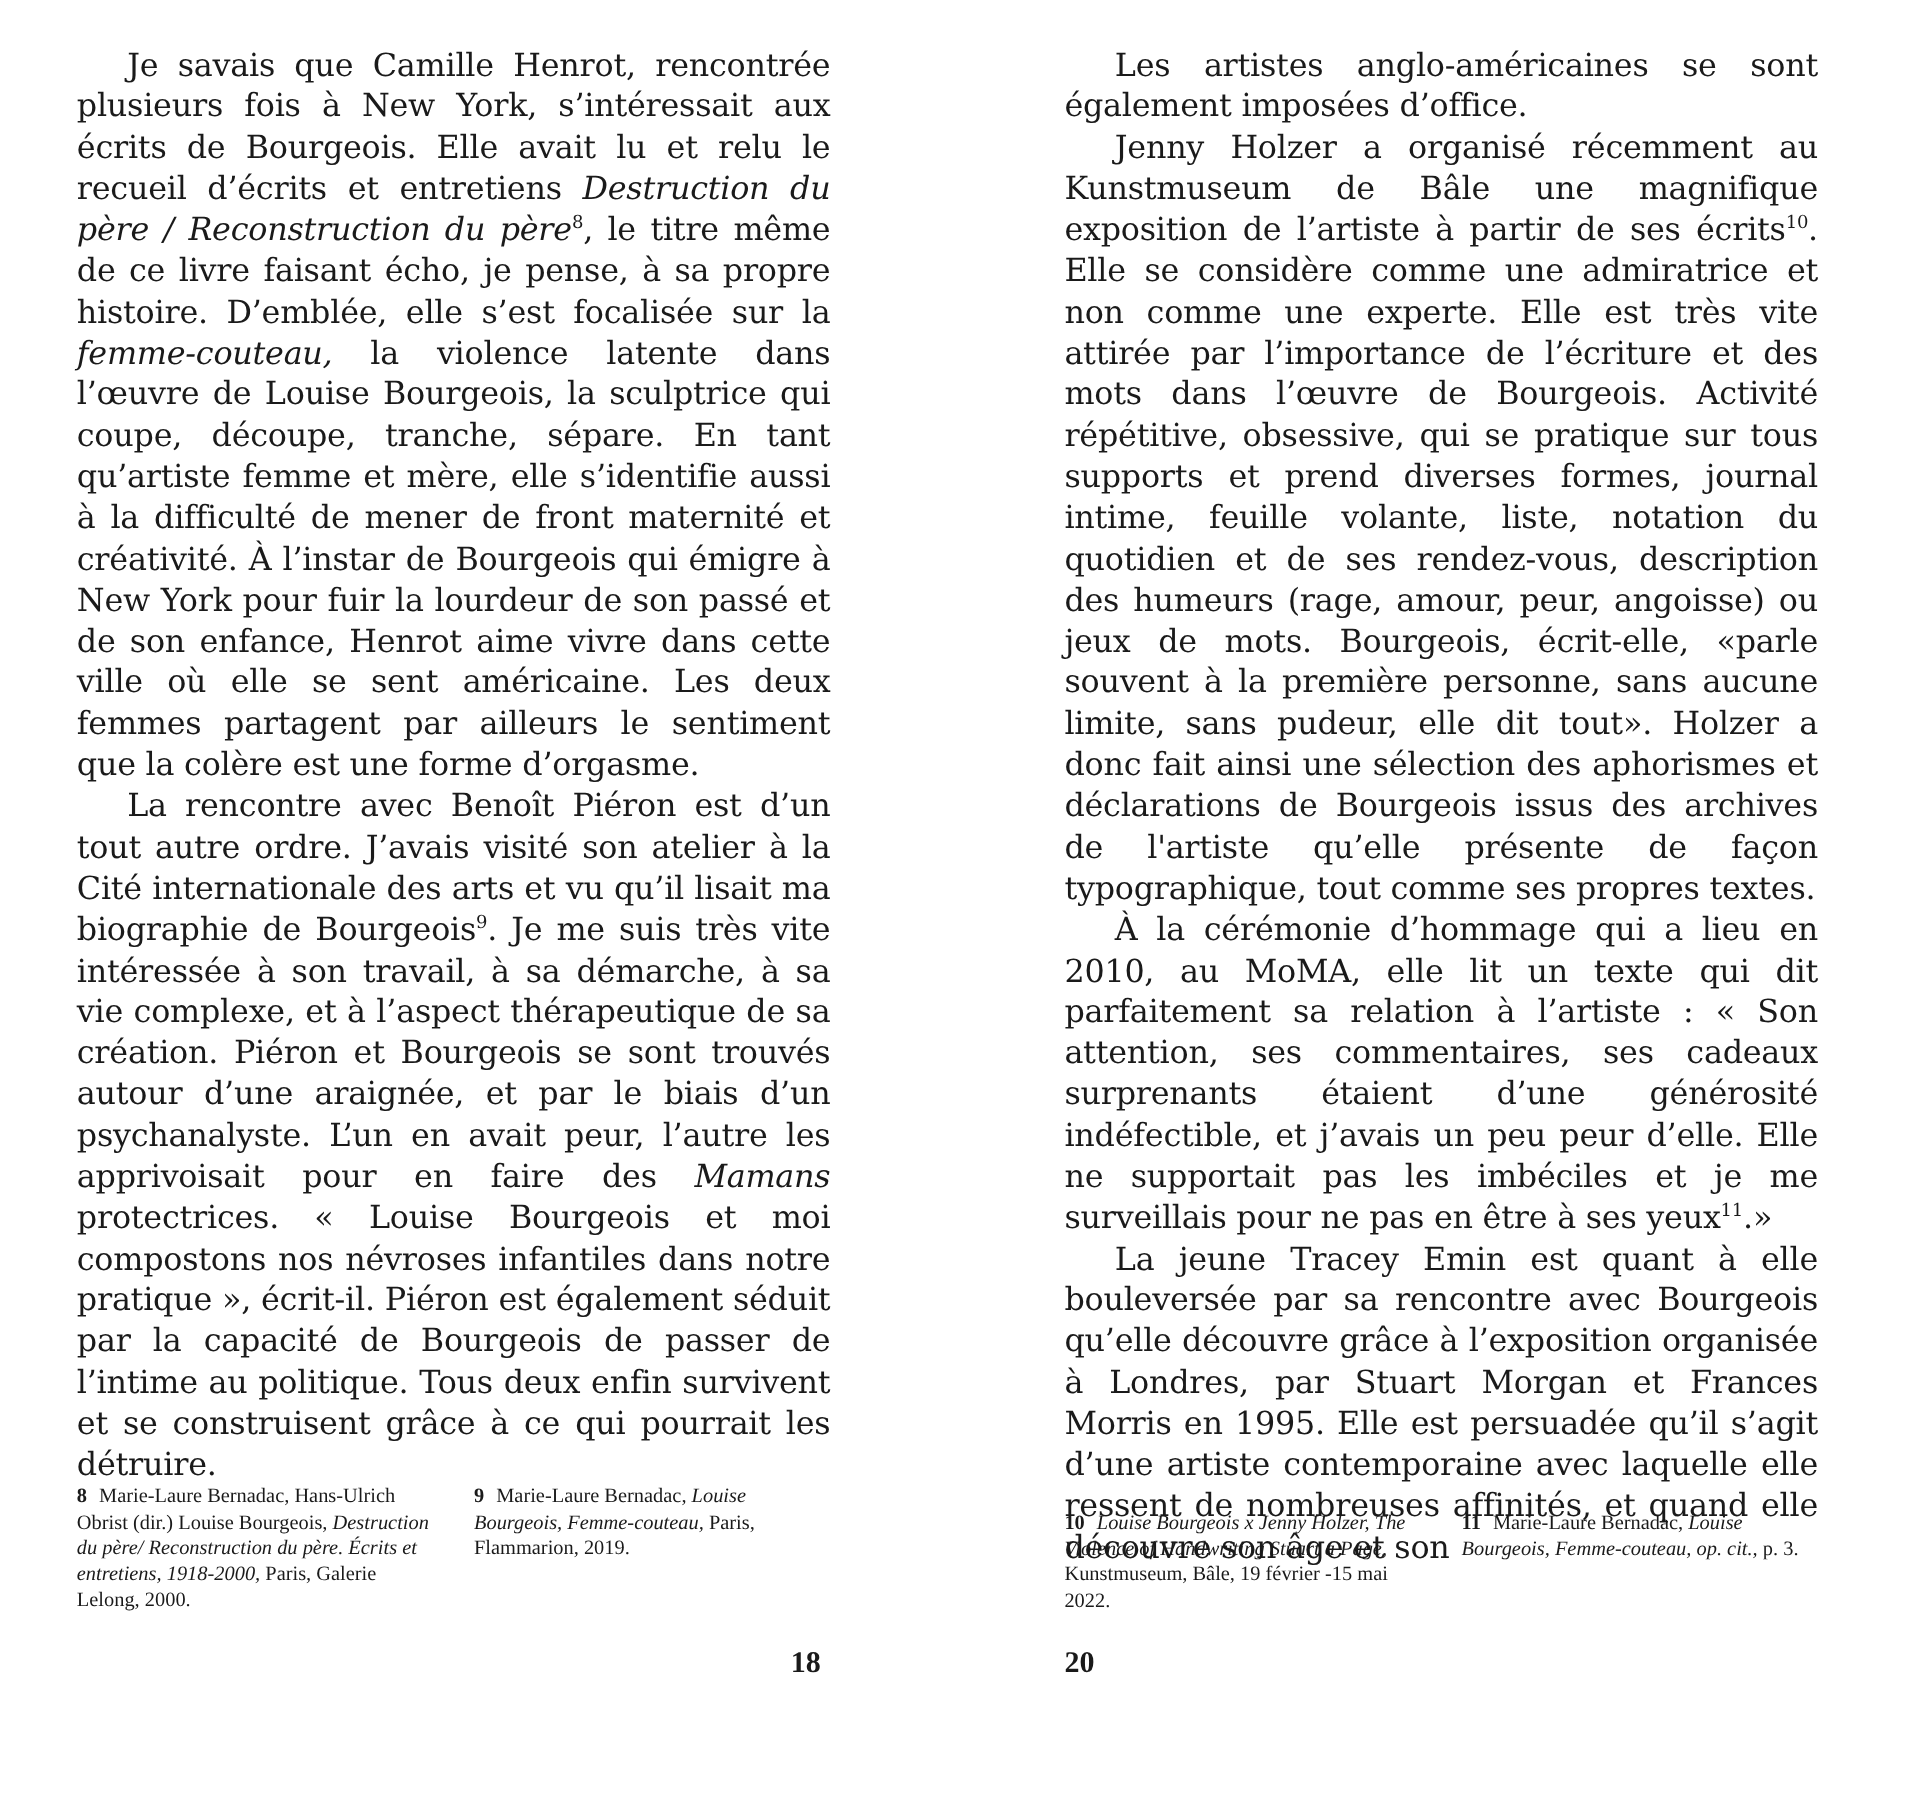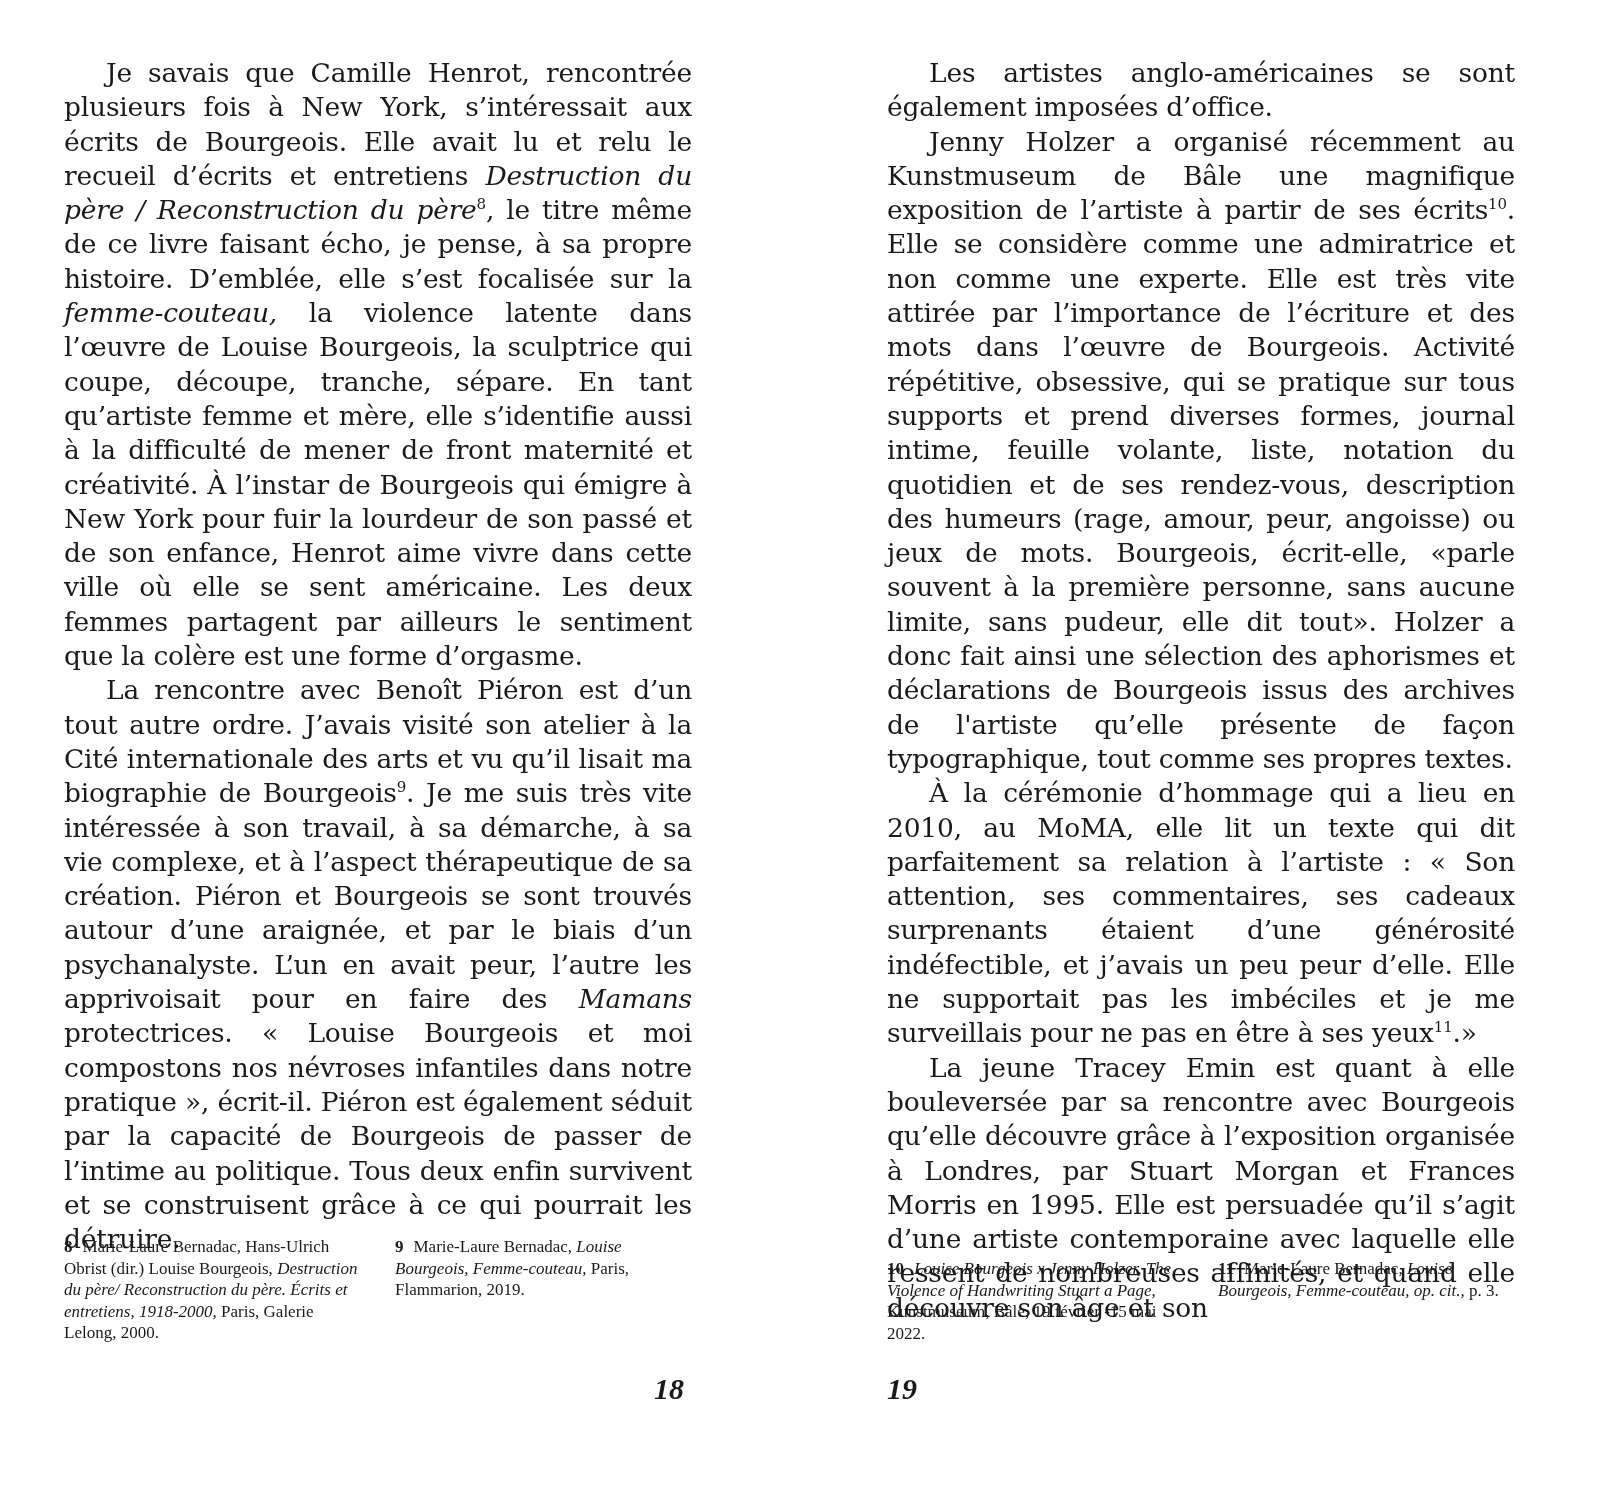--- a/index.html
+++ b/index.html
@@ -1,42 +1,42 @@
 <!DOCTYPE html>
 <html><head>
 <meta charset="utf-8">
 <style>
   html, body { margin:0; padding:0; background:#ffffff; }
   body { width:1606px; height:1496px; position:relative; overflow:hidden; color:#1a1a1a; }
   .page { position:absolute; top:0; height:1496px; }
   .page.left { left:0; width:803px; }
   .page.right { left:803px; width:803px; }
   .body-text {
-    position:absolute; top:56px; width:628px;
+    position:absolute; top:38px; width:628px;
     font-family:"DejaVu Serif", serif; font-size:26.5px; line-height:34.3px;
     text-align:justify; letter-spacing:-0.2px;
   }
   .left .body-text { left:64px; }
   .right .body-text { left:84px; }
   .body-text p { margin:0; text-indent:42px; }
   .body-text i { font-style:italic; }
   sup { font-size:15px; line-height:0; vertical-align:super; }
   .notes {
     position:absolute; top:1236px; width:628px;
     display:grid; grid-template-columns:1fr 1fr; column-gap:34px;
     font-family:"Liberation Serif", serif; font-size:17px; line-height:21.5px;
   }
   .left .notes { left:64px; }
   .right .notes { left:84px; }
   .notes .col { }
   .notes b { font-weight:bold; margin-right:10px; }
   .notes i { font-style:italic;margin-top:45px; }
   .folio {
     position:absolute; top:1372px;
-    font-family:"Liberation Serif", serif; font-weight:bold; font-size:30px;font-style:italic;
+    font-family:"Liberation Serif", serif; font-weight:bold; font-size:25px;
   }
   .left .folio { right:119px; }
   .right .folio { left:84px; }
 </style>
 </head>
 <body>
 
 <div class="page left">
   <div class="body-text">
     <p><span>Je savais que Camille Henrot, rencontrée plusieurs fois à New York, s’intéressait aux écrits de Bourgeois. Elle avait lu et relu le recueil d’écrits et entretiens </span><i>Destruction du père / Reconstruction du père</i><sup>8</sup><span>, le titre même de ce livre faisant écho, je pense, à sa propre histoire. D’emblée, elle s’est focalisée sur la </span><i>femme-couteau,</i><span> la violence latente dans l’œuvre de Louise Bourgeois, la sculptrice qui coupe, découpe, tranche, sépare. En tant qu’artiste femme et mère, elle s’identifie aussi à la difficulté de mener de front maternité et créativité. À l’instar de Bourgeois qui émigre à New York pour fuir la lourdeur de son passé et de son enfance, Henrot aime vivre dans cette ville où elle se sent américaine. Les deux femmes partagent par ailleurs le sentiment que la colère est une forme d’orgasme.</span></p>
@@ -65,14 +65,14 @@
 
   <div class="notes" style="top:1258px;">
     <div class="col">
       <span><b>10</b><i>Louise Bourgeois x Jenny Holzer, The Violence of Handwriting Stuart a Page,</i><span> Kunstmuseum, Bâle, 19 février -15 mai 2022.</span></span>
     </div>
     <div class="col">
       <span><b>11</b><span>Marie-Laure Bernadac, </span><i>Louise Bourgeois, Femme-couteau, op. cit.,</i><span> p. 3.</span></span>
     </div>
   </div>
 
-  <div class="folio">19</div>
+  <div class="folio">20</div>
 </div>
 
 </body></html>

